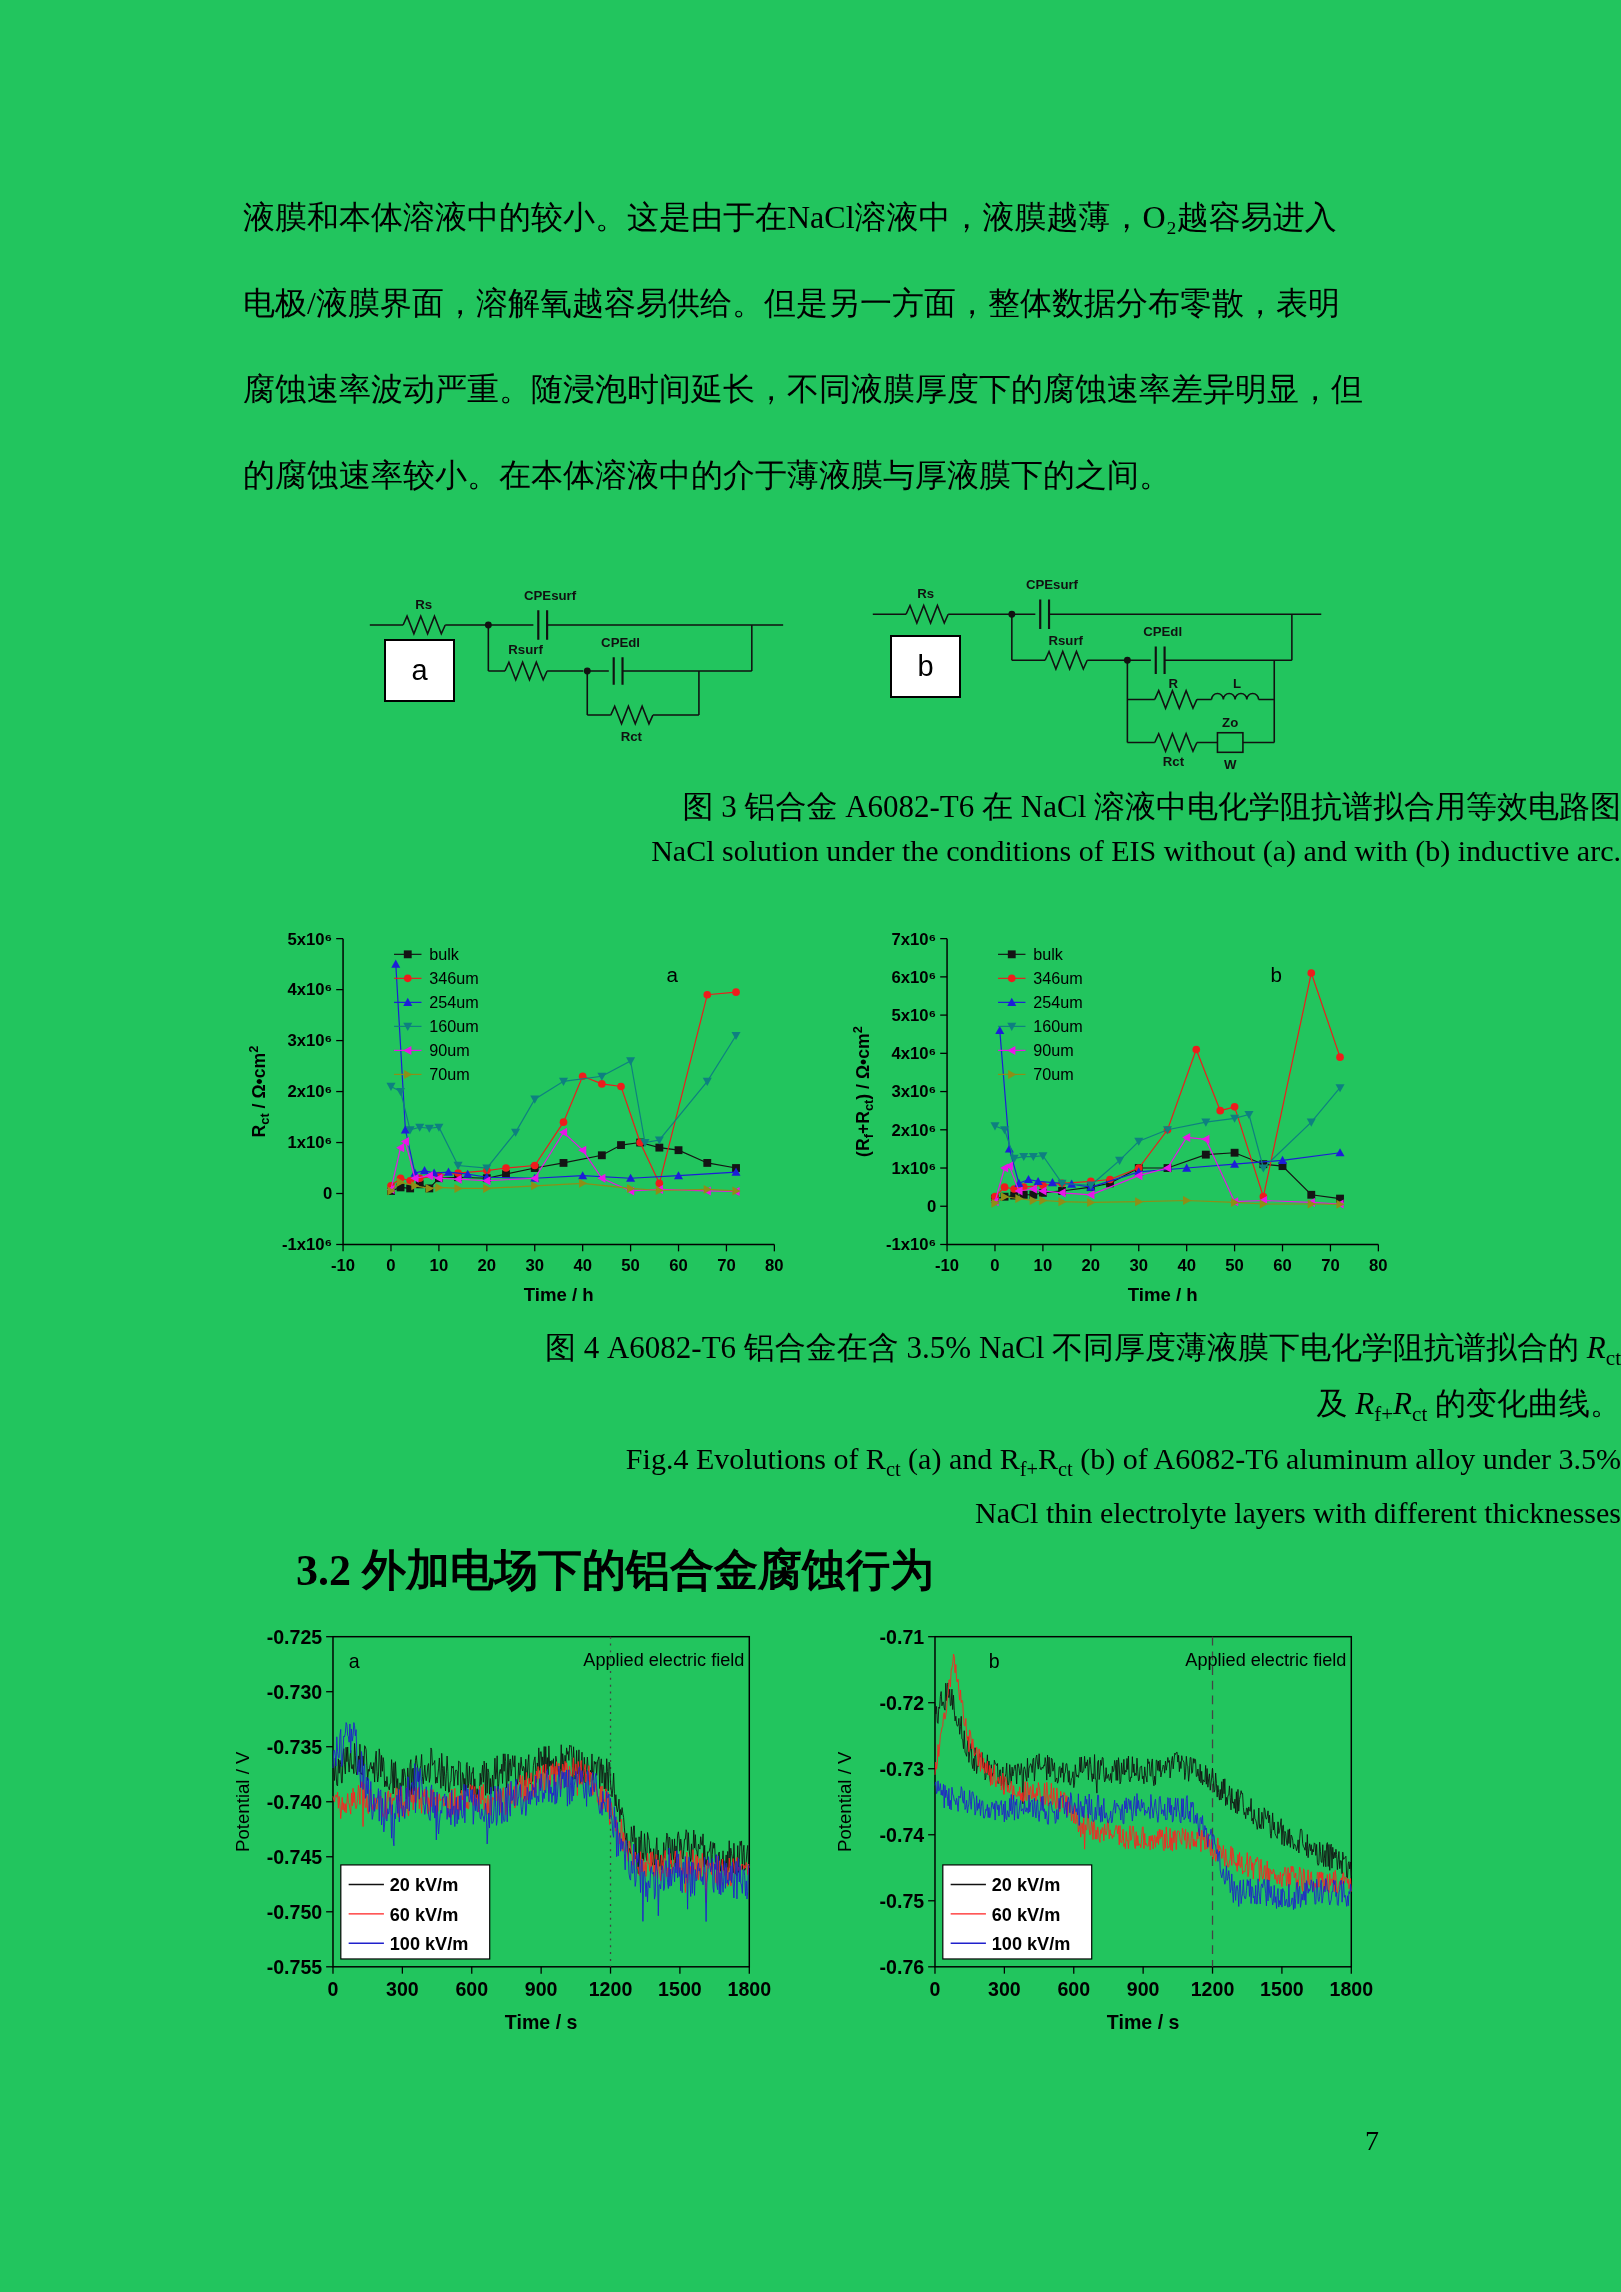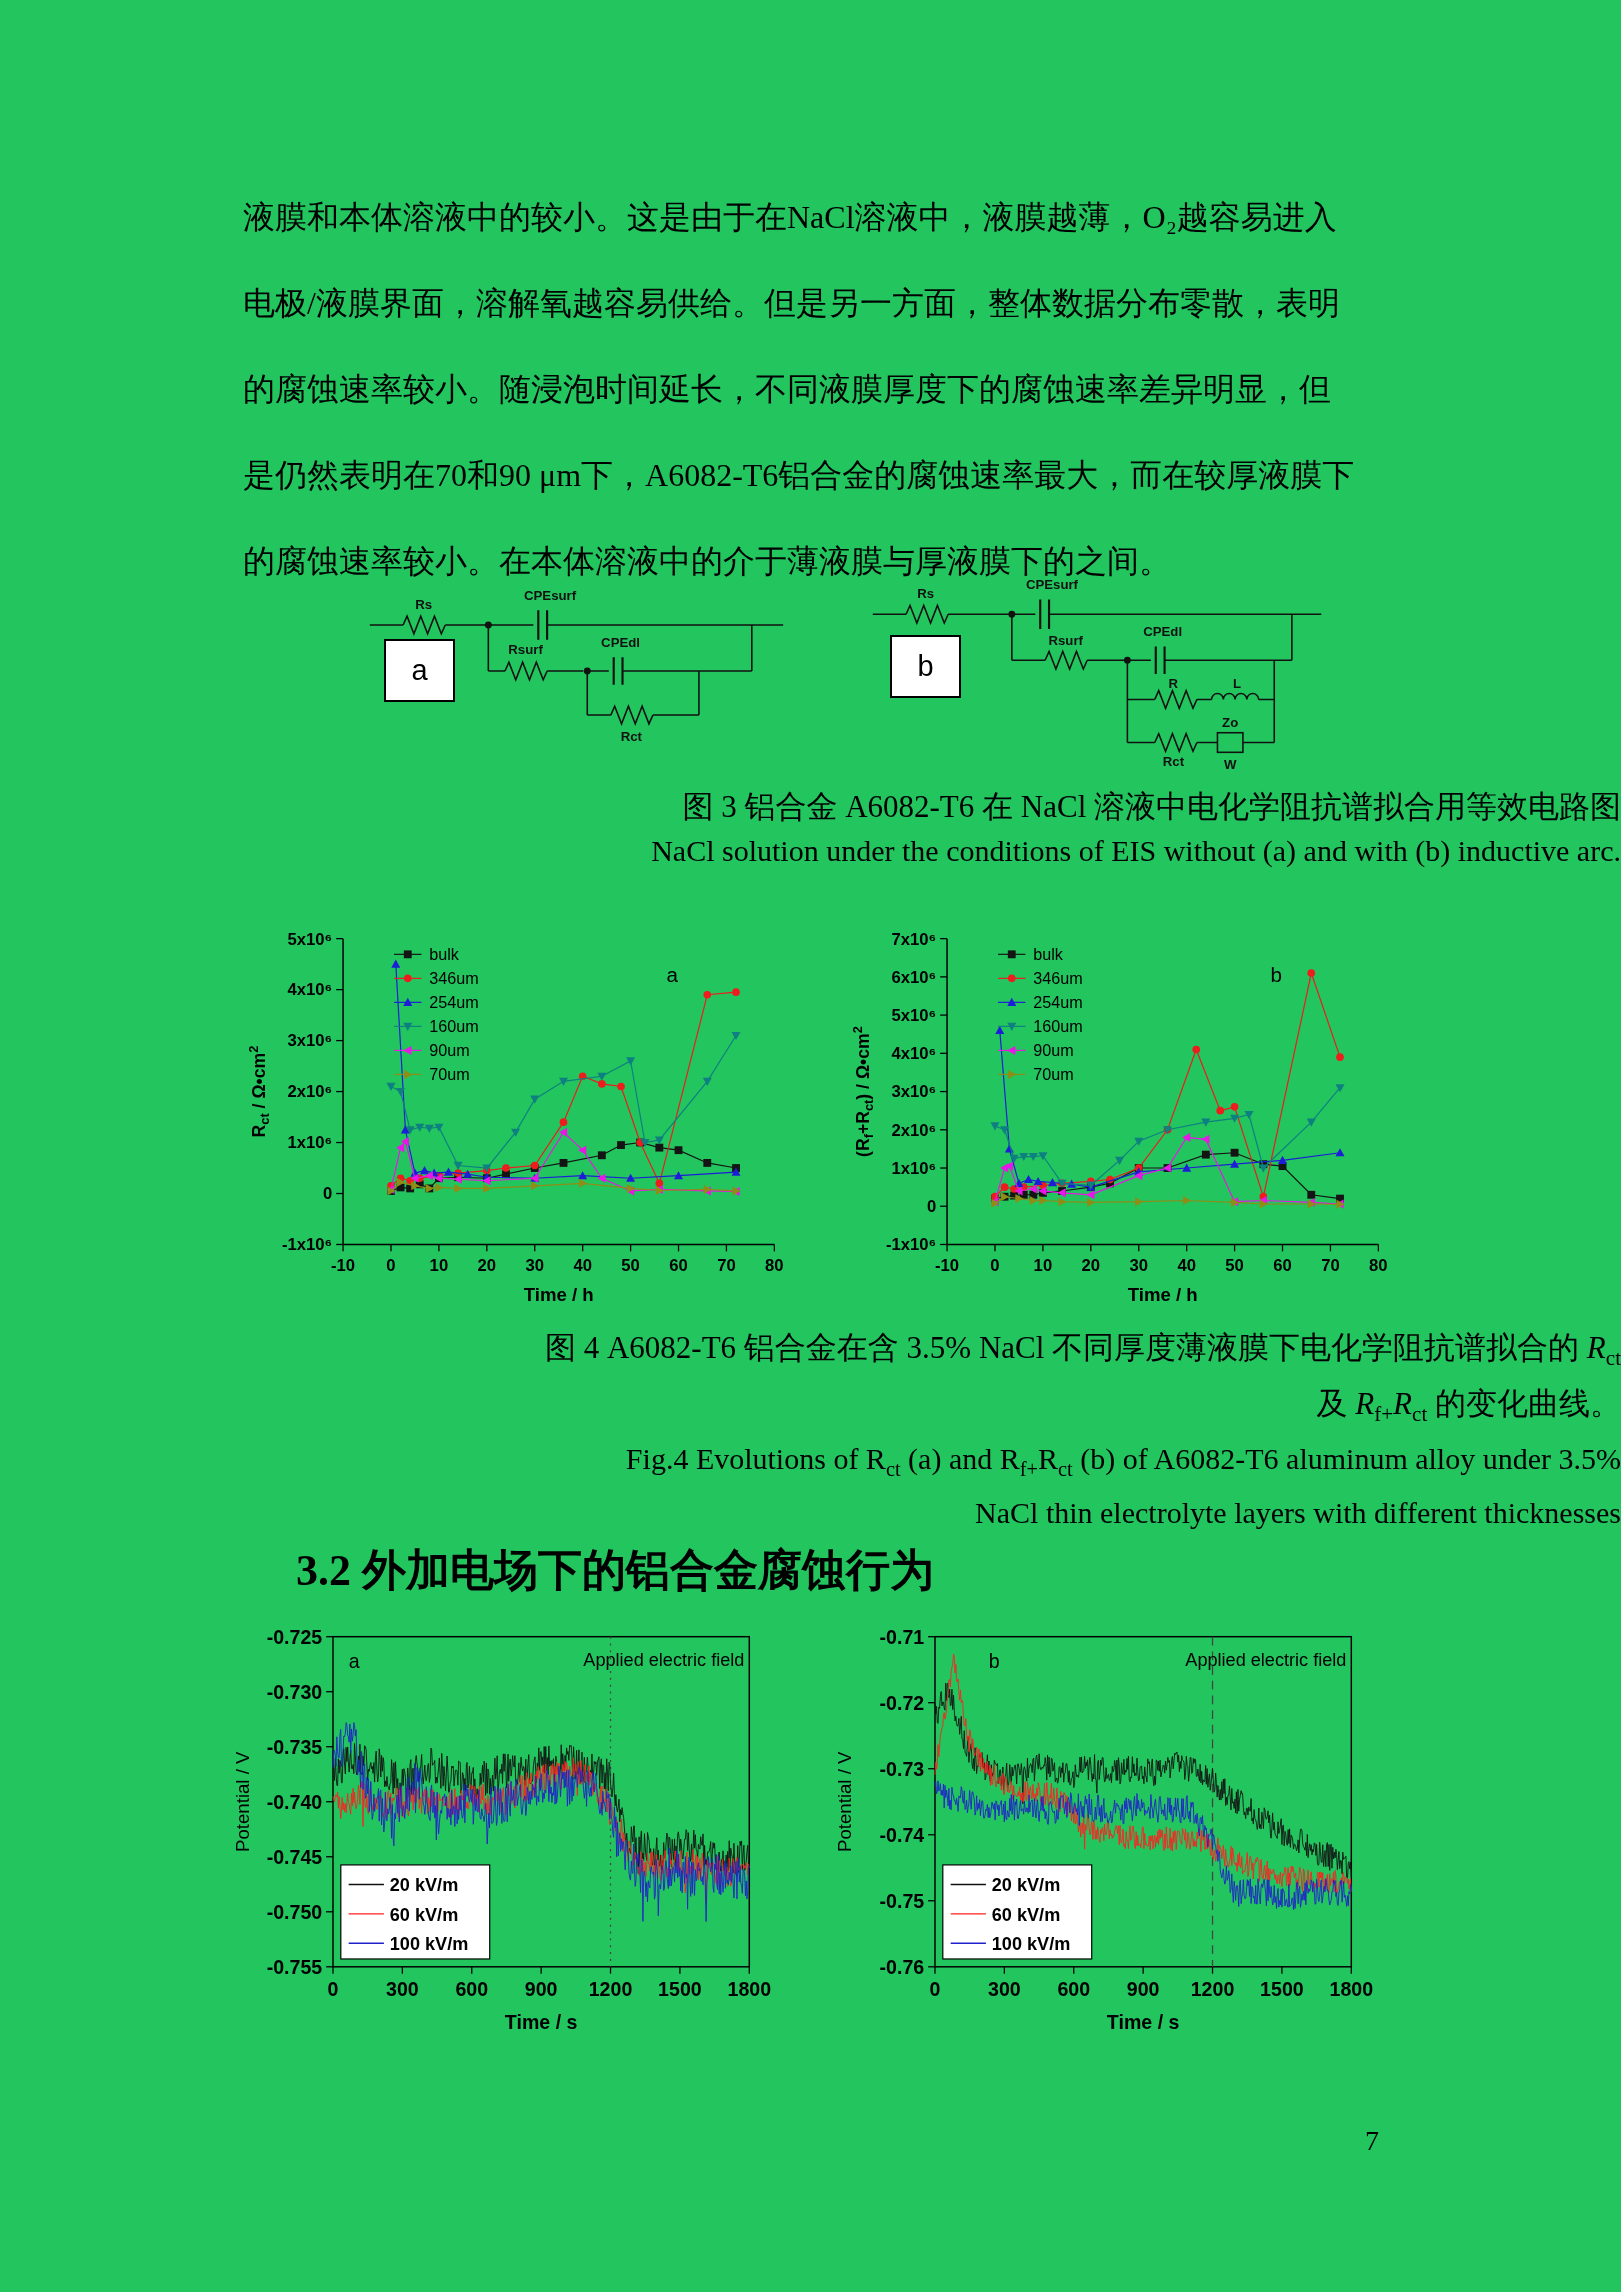--- a/index.html
+++ b/index.html
@@ -26,22 +26,21 @@
   .chart text{font-family:"Liberation Sans",sans-serif;fill:#000;}
 </style>
 </head>
 <body>
 
 <div class="page">
 
   <div class="abs para">
     <div>液膜和本体溶液中的较小。这是由于在NaCl溶液中，液膜越薄，O₂越容易进入</div>
     <div>电极/液膜界面，溶解氧越容易供给。但是另一方面，整体数据分布零散，表明</div>
-    <div>的腐蚀速率较小。随浸泡时间延长，不同液膜厚度下的腐蚀速率差异明显，但</div>
-    <div>是仍然表明在70和90 μm下，A6082-T6铝合金的腐蚀速率最大，而在较厚液膜下</div>
+    <div>腐蚀速率波动严重。随浸泡时间延长，不同液膜厚度下的腐蚀速率差异明显，但</div>
     <div>的腐蚀速率较小。在本体溶液中的介于薄液膜与厚液膜下的之间。</div>
   </div>
 
   <svg class="circ" style="left:358px;top:576px;width:436px;height:191px" viewBox="0 0 445 195">
     <g>
       <path class="w" d="M12 50 H46 M89 50 H179 M193 50 H434 M402 50 V97 M133 50 V97 M133 97 H150 M193 97 H230 M234 97 H256 M270 97 H402 M234 97 V142 M234 142 H258 M301 142 H348 M348 142 V97"></path>
       <path class="w" d="M46 50 l4 -9 l7 18 l7 -18 l7 18 l7 -18 l7 18 l4 -9"></path>
       <path class="w" d="M150 97 l4 -9 l7 18 l7 -18 l7 18 l7 -18 l7 18 l4 -9"></path>
       <path class="w" d="M258 142 l4 -9 l7 18 l7 -18 l7 18 l7 -18 l7 18 l4 -9"></path>
       <path class="cap2" d="M184 35 V65 M193 35 V65 M261 83 V111 M270 83 V111"></path>

